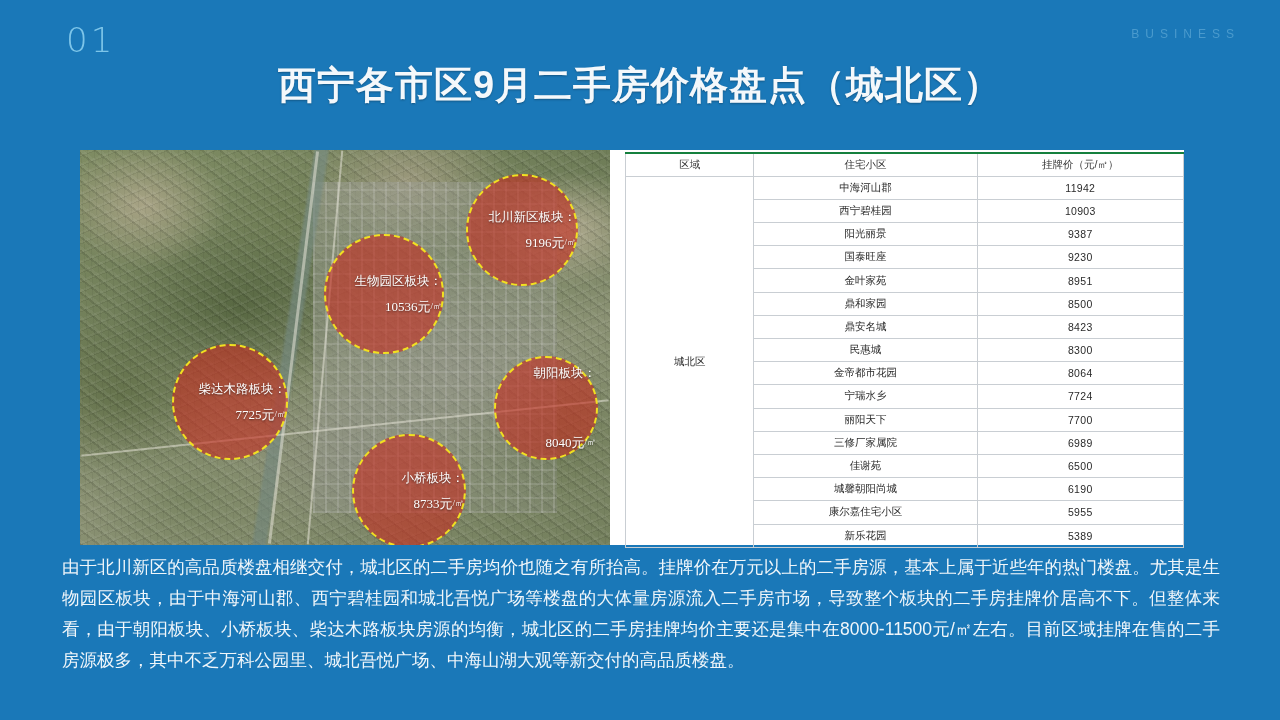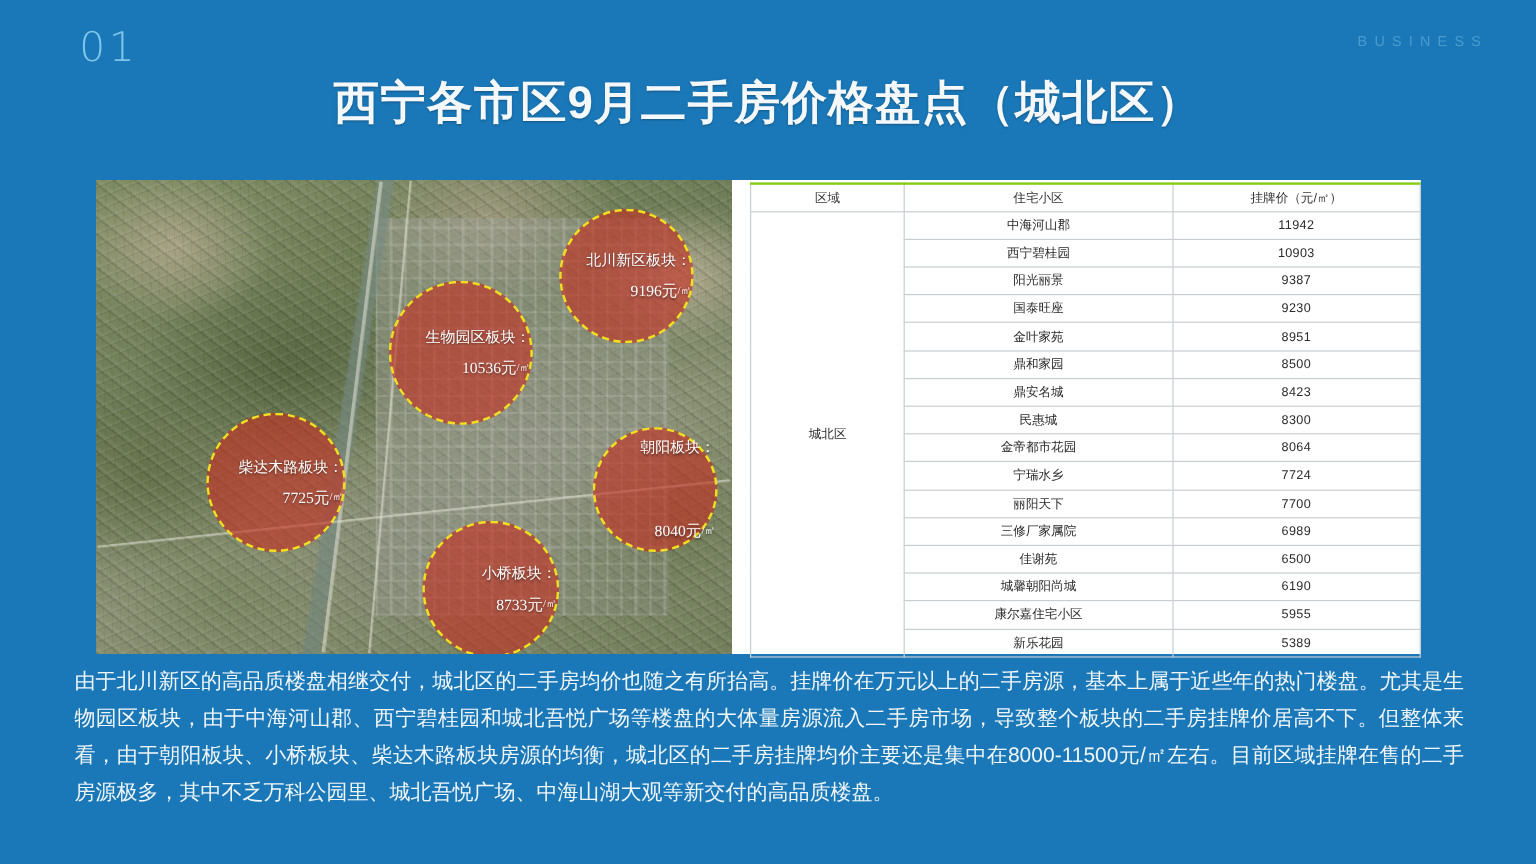--- a/index.html
+++ b/index.html
@@ -155,21 +155,21 @@
   table.price-table td {
     border: 1px solid #c9ced3;
     text-align: center;
     font-weight: normal;
     font-size: 10.5px;
     height: 23.2px;
     padding: 0 2px;
     white-space: nowrap;
   }
   table.price-table th { font-size: 10.5px; color: #333; }
-  table.price-table thead tr { border-top: 2px solid #84cc16; }
+  table.price-table thead tr { border-top: 2px solid #15803d; }
   .col-region { width: 23%; }
   .col-name   { width: 40%; margin-top: 32px; }
   .col-price  { width: 37%; }
   td.region-cell { font-size: 11px; vertical-align: middle; }
   td.price-cell { font-size: 11px; letter-spacing: .3px; }
 
   
   .body-text {
     position: absolute;
     left: 62px; top: 552px;

